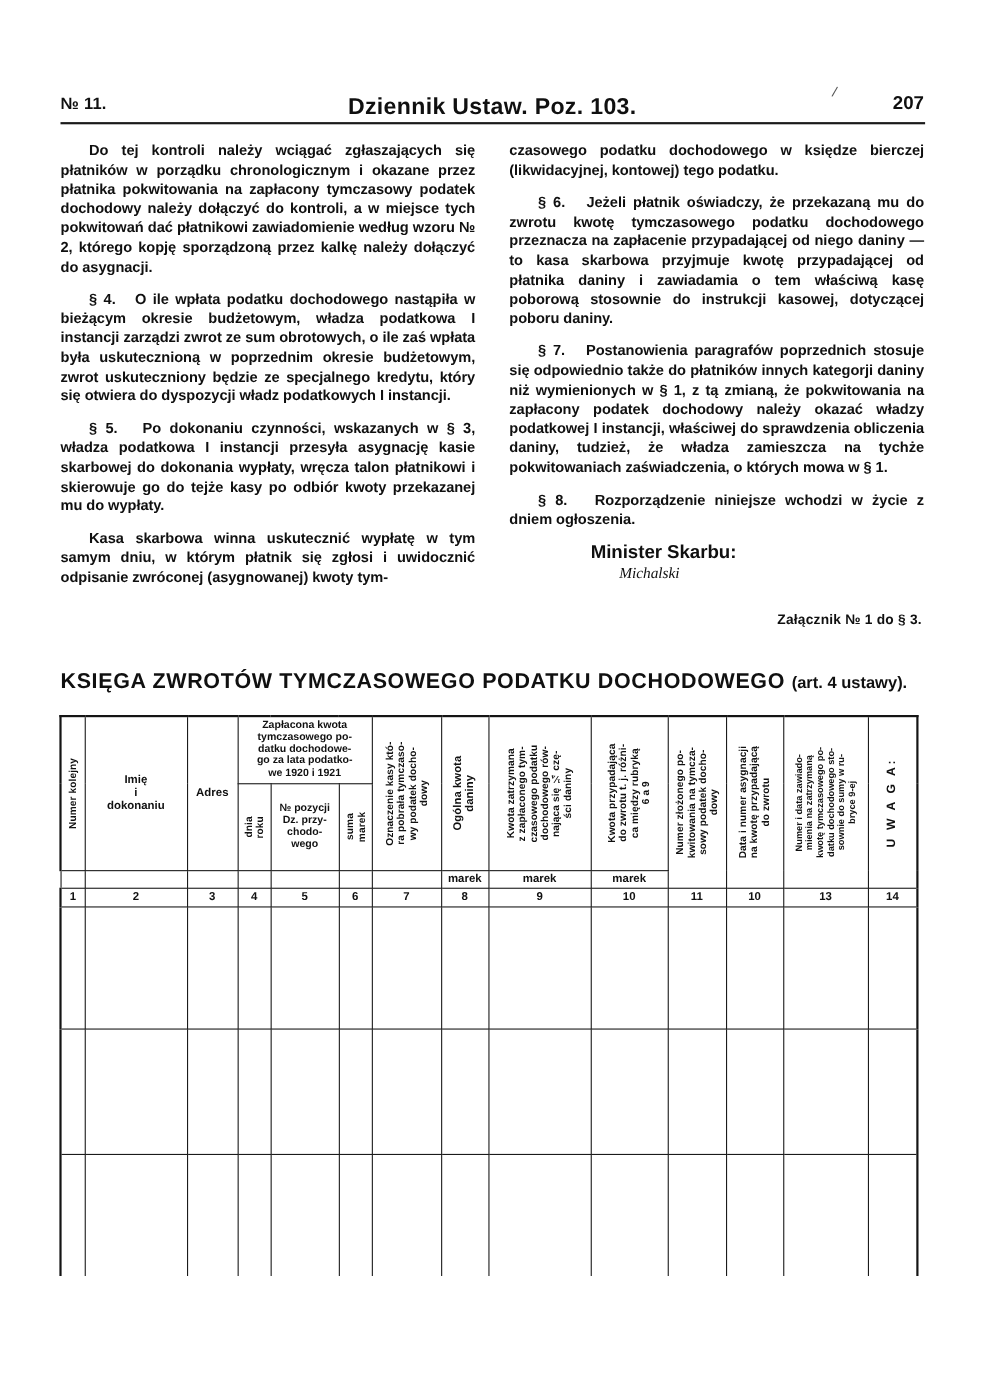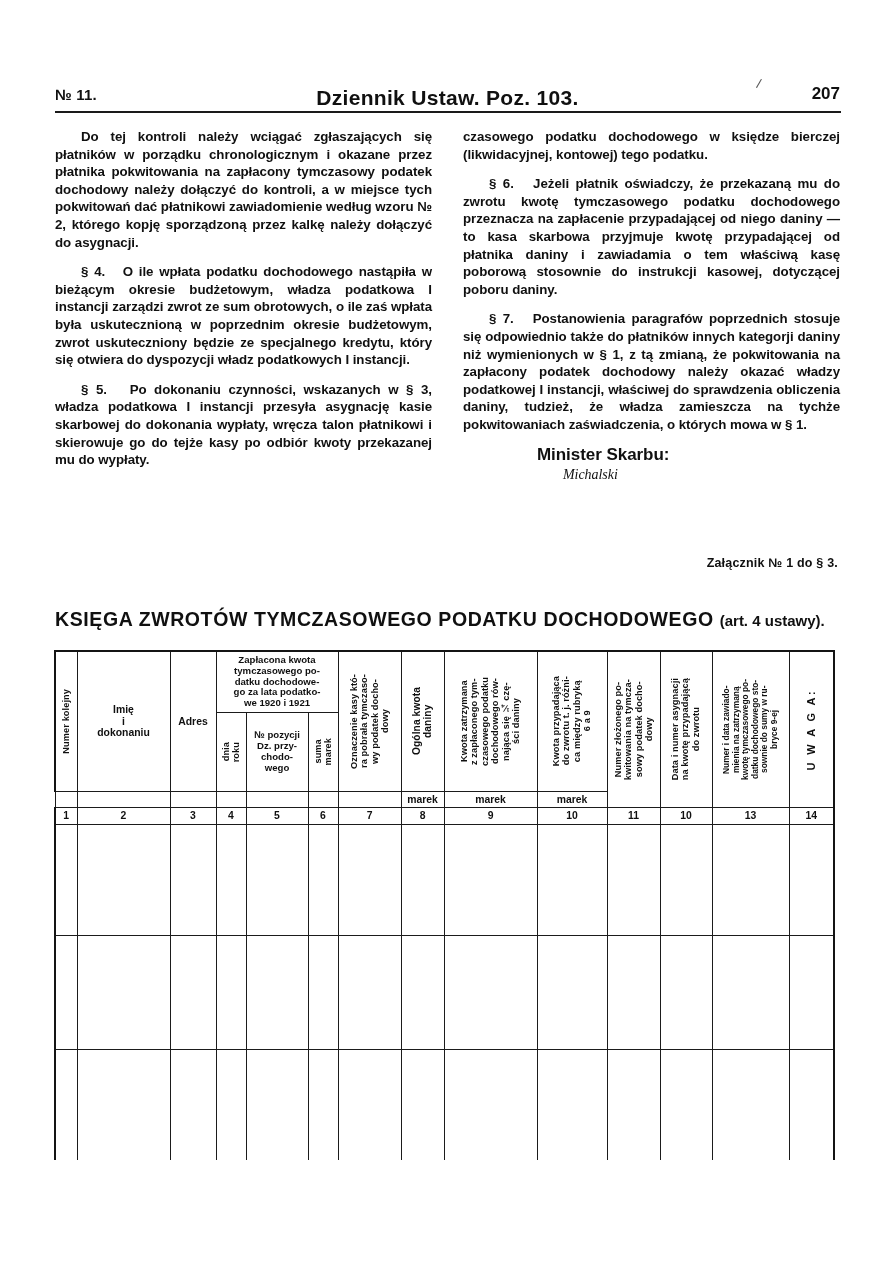--- a/index.html
+++ b/index.html
@@ -157,33 +157,40 @@
       <span>Do tej kontroli należy wciągać zgłaszających się płatników w porządku chronologicznym i okazane przez płatnika pokwitowania na zapłacony tymczasowy podatek dochodowy należy dołączyć do kontroli, a w miejsce tych pokwitowań dać płatnikowi zawiadomienie według wzoru № 2, którego kopję sporządzoną przez kalkę należy dołączyć do asygnacji.</span>
     </p>
     <p class="ind">
       <span class="para-num">§ 4.</span>&nbsp;&nbsp;
       <span>O ile wpłata podatku dochodowego nastąpiła w bieżącym okresie budżetowym, władza podatkowa I instancji zarządzi zwrot ze sum obrotowych, o ile zaś wpłata była uskutecznioną w poprzednim okresie budżetowym, zwrot uskuteczniony będzie ze specjalnego kredytu, który się otwiera do dyspozycji władz podatkowych I instancji.</span>
     </p>
     <p class="ind">
       <span class="para-num">§ 5.</span>&nbsp;&nbsp;
       <span>Po dokonaniu czynności, wskazanych w § 3, władza podatkowa I instancji przesyła asygnację kasie skarbowej do dokonania wypłaty, wręcza talon płatnikowi i skierowuje go do tejże kasy po odbiór kwoty przekazanej mu do wypłaty.</span>
     </p>
+    <p class="ind">
+      <span>Kasa skarbowa winna uskutecznić wypłatę w tym samym dniu, w którym płatnik się zgłosi i uwidocznić odpisanie zwróconej (asygnowanej) kwoty tym-</span>
+    </p>
   </div>
 
   <div class="col col-right">
     <p class="noind">
       <span>czasowego podatku dochodowego w księdze bierczej (likwidacyjnej, kontowej) tego podatku.</span>
     </p>
     <p class="ind">
       <span class="para-num">§ 6.</span>&nbsp;&nbsp;
       <span>Jeżeli płatnik oświadczy, że przekazaną mu do zwrotu kwotę tymczasowego podatku dochodowego przeznacza na zapłacenie przypadającej od niego daniny — to kasa skarbowa przyjmuje kwotę przypadającej od płatnika daniny i zawiadamia o tem właściwą kasę poborową stosownie do instrukcji kasowej, dotyczącej poboru daniny.</span>
     </p>
     <p class="ind">
       <span class="para-num">§ 7.</span>&nbsp;&nbsp;
       <span>Postanowienia paragrafów poprzednich stosuje się odpowiednio także do płatników innych kategorji daniny niż wymienionych w § 1, z tą zmianą, że pokwitowania na zapłacony podatek dochodowy należy okazać władzy podatkowej I instancji, właściwej do sprawdzenia obliczenia daniny, tudzież, że władza zamieszcza na tychże pokwitowaniach zaświadczenia, o których mowa w § 1.</span>
+    </p>
+    <p class="ind">
+      <span class="para-num">§ 8.</span>&nbsp;&nbsp;
+      <span>Rozporządzenie niniejsze wchodzi w życie z dniem ogłoszenia.</span>
     </p>
     <p class="sig">
       <span class="mtitle">Minister Skarbu:</span>
       <span class="mname">Michalski</span>
     </p>
   </div>
 
   <div class="annex">Załącznik № 1 do § 3.</div>
 
   <div class="booktitle">

